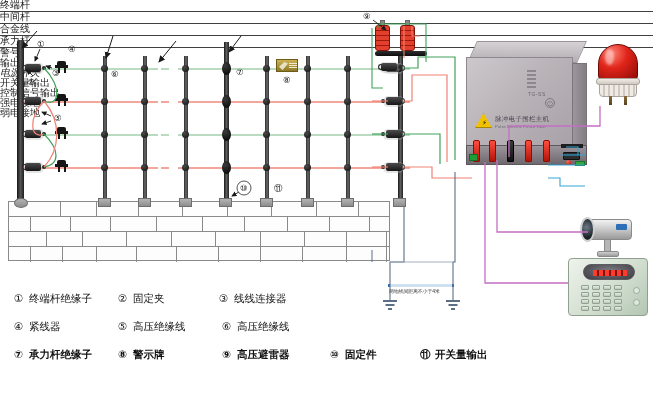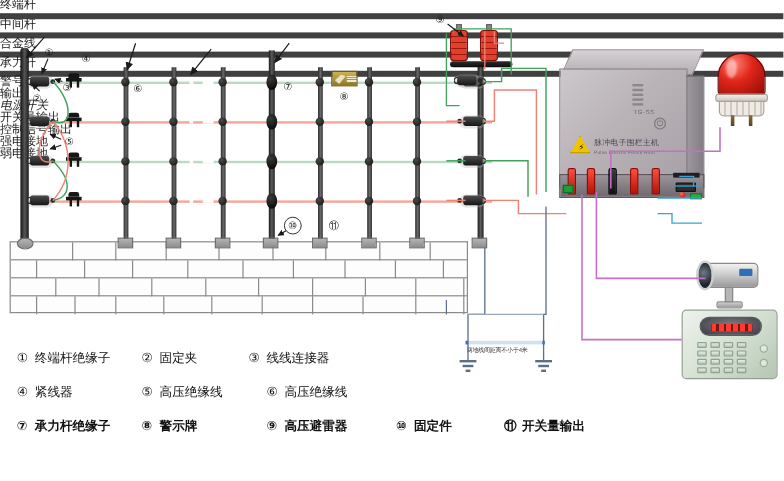--- a/index.html
+++ b/index.html
@@ -7,21 +7,21 @@
   body {
     width:653px; height:401px;
     background:#ffffff;
     font-family:"Liberation Sans","DejaVu Sans",sans-serif;
     position:relative; overflow:hidden;
     color:#111;
   }
   #stage { position:absolute; left:0; top:0; width:653px; height:401px; }
   .abs { position:absolute; }
   .lbl { font-size:10px; color:#1a1a1a; white-space:nowrap; line-height:1; }
-  .lbl-u { border-bottom:5px solid #404040; padding-bottom:1px; }
+  .lbl-u { border-bottom:1px solid #404040; padding-bottom:1px; }
   .tiny { font-size:5px; color:#333; white-space:nowrap; }
 
   
   .pole { position:absolute; background:linear-gradient(90deg,#1d1d1d,#4a4a4a 45%,#2a2a2a); }
   .pole.term { width:7px; background:linear-gradient(90deg,#151515,#555 50%,#1d1d1d); }
   .pole.mid  { width:4px; background:linear-gradient(90deg,#2a2a2a,#6a6a6a 50%,#333); }
   .pole.bear { width:5px; background:linear-gradient(90deg,#1a1a1a,#5d5d5d 50%,#222); }
   .base { position:absolute; width:13px; height:9px; background:linear-gradient(180deg,#b4b4b4,#8d8d8d);
           border:1px solid #6e6e6e; }
   .base.round { border-radius:50%; width:14px; height:10px; }
@@ -572,21 +572,21 @@
   <div class="lbl" style="left:367px; top:318px;">强电接地</div>
   <div class="lbl" style="left:430px; top:318px;">弱电接地</div>
 
   <div class="legend">
     <div class="litem" style="left:14px; top:0px;">
       <span class="num">①</span><span>终端杆绝缘子</span>
     </div>
     <div class="litem" style="left:118px; top:0px;">
       <span class="num">②</span><span>固定夹</span>
     </div>
-    <div class="litem" style="left:207px; top:0px;">
+    <div class="litem" style="left:219px; top:0px;">
       <span class="num">③</span><span>线线连接器</span>
     </div>
 
     <div class="litem" style="left:14px; top:28px;">
       <span class="num">④</span><span>紧线器</span>
     </div>
     <div class="litem" style="left:118px; top:28px;">
       <span class="num">⑤</span><span>高压绝缘线</span>
     </div>
     <div class="litem" style="left:222px; top:28px;">

